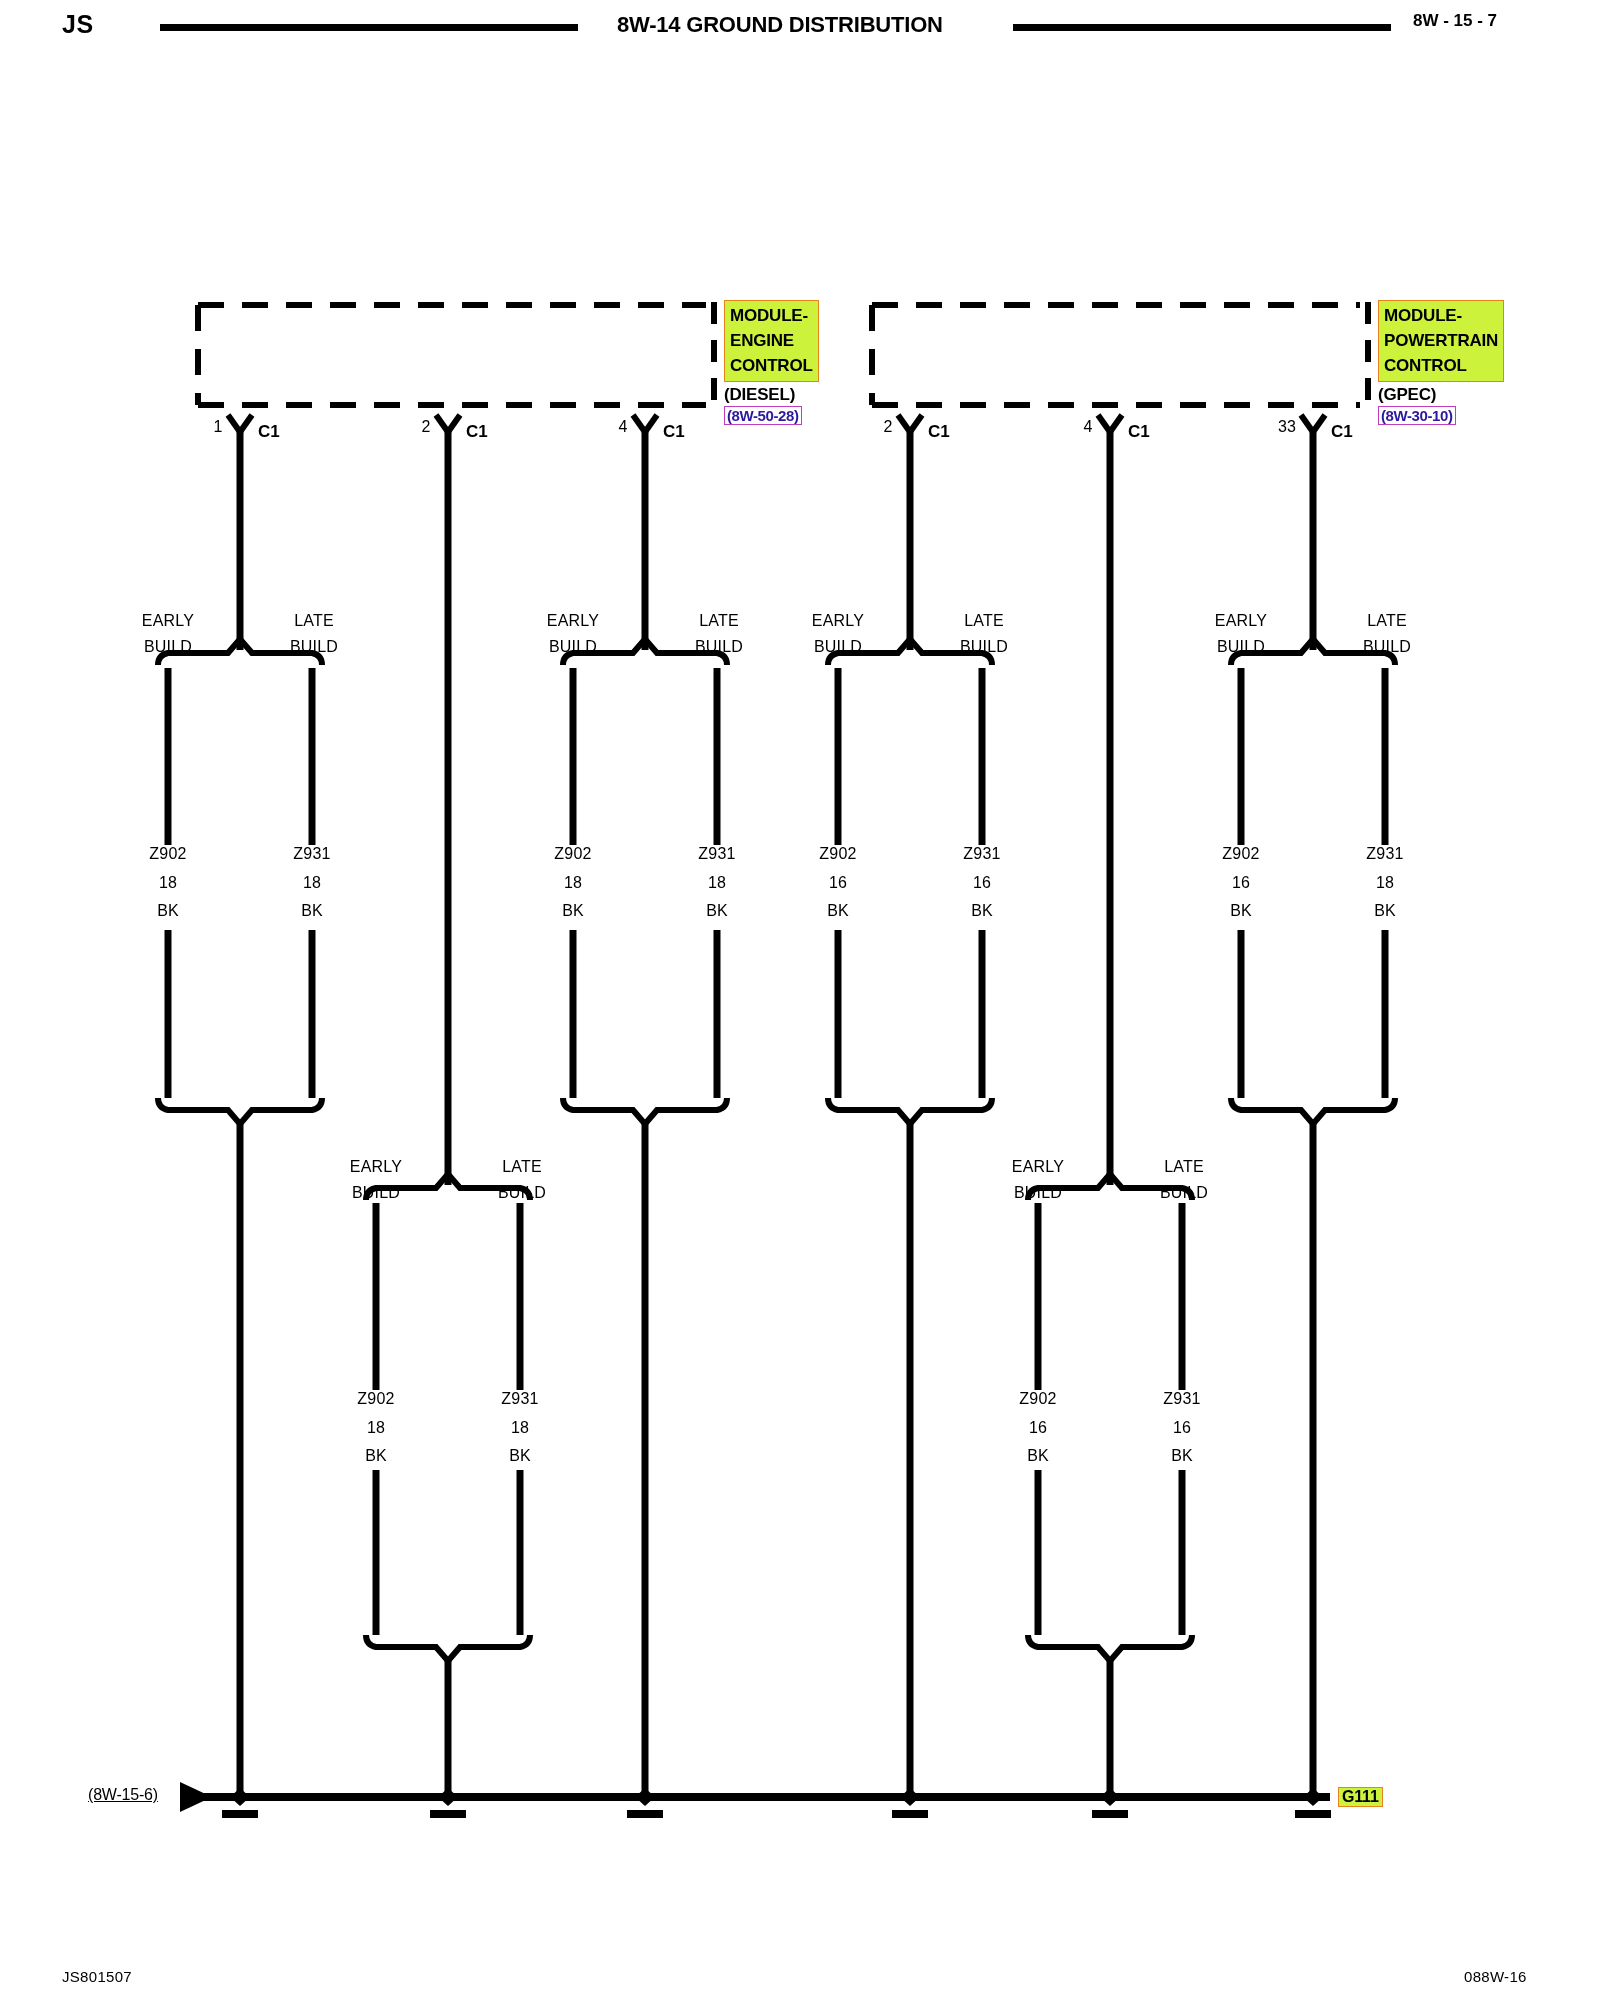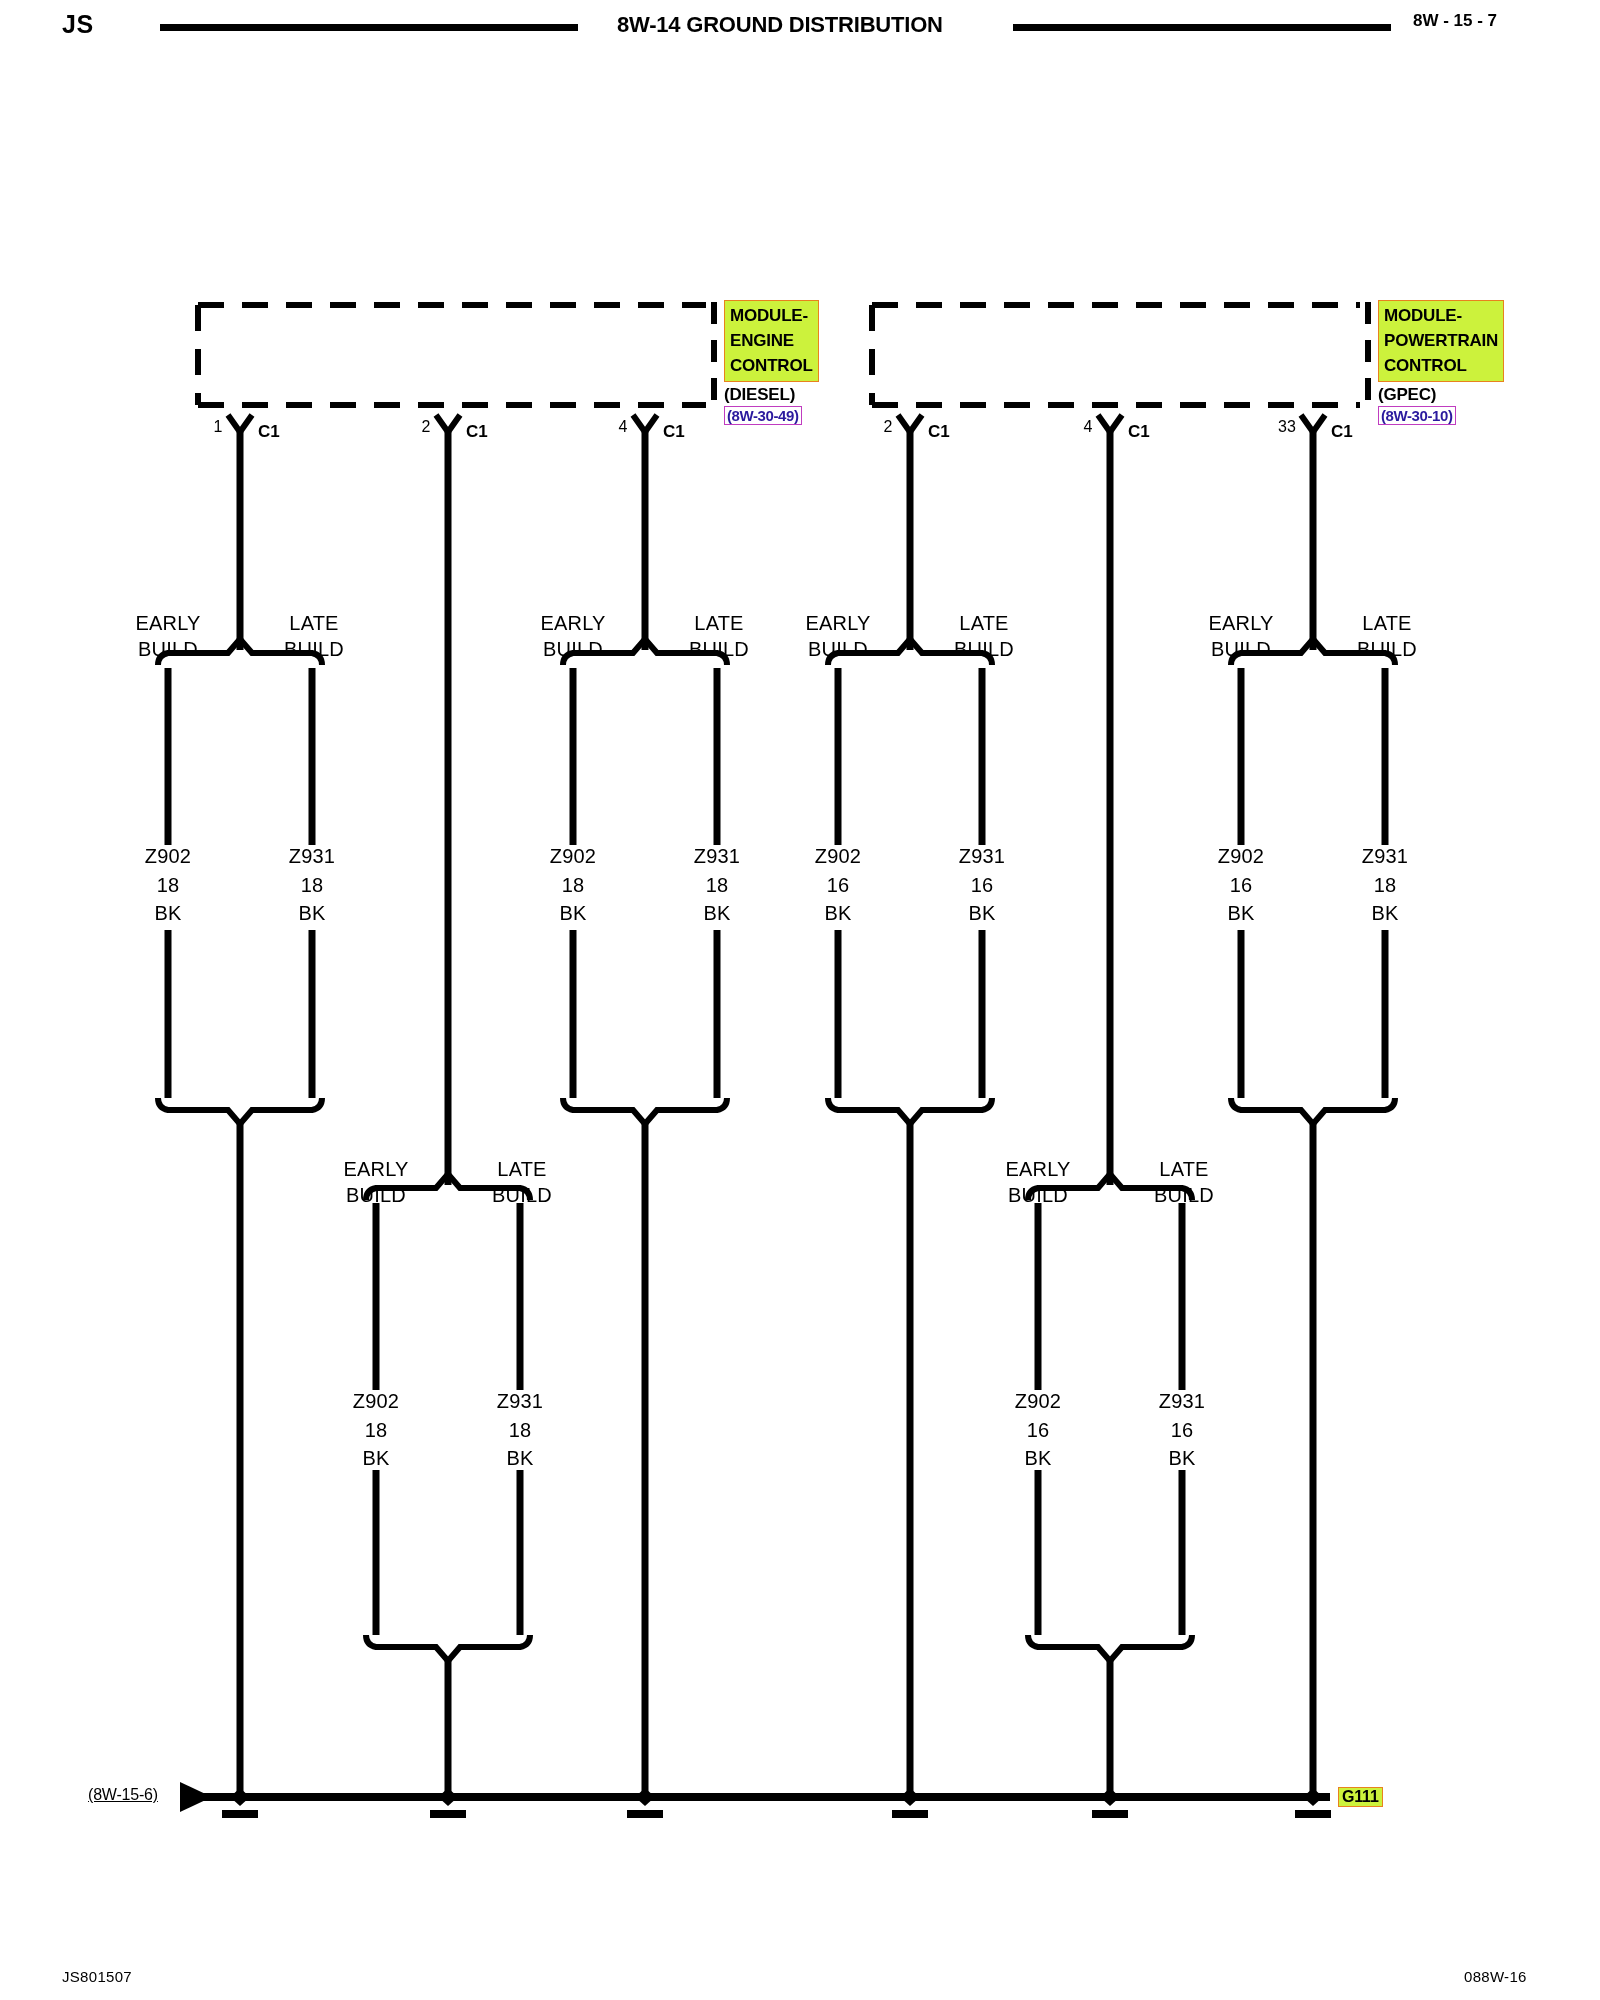--- a/index.html
+++ b/index.html
@@ -24,21 +24,21 @@
 
   
   .mod-box{position:absolute;}
   .mod-name{background:#ccf23c;border:1px solid #e8821e;
             font-size:17px;font-weight:bold;line-height:25px;
             padding:2px 5px 3px 5px;display:inline-block;letter-spacing:-.2px;}
   .mod-sub{font-size:17px;font-weight:bold;margin-top:3px;letter-spacing:-.2px;}
   .mod-ref{display:inline-block;margin-top:1px;font-size:15px;font-weight:bold;
            color:#2b1a9e;border:1px solid #c03cc0;background:#fff;
            padding:0 2px;letter-spacing:-.4px;}
-  .lbl-c{position:absolute;font-size:20px;white-space:nowrap;
+  .lbl-c{position:absolute;font-size:16px;white-space:nowrap;
          transform:translateX(-50%);text-align:center;letter-spacing:.2px;}
   .pin-num{position:absolute;font-size:16px;transform:translateX(-50%);}
   .pin-c1{position:absolute;font-size:17px;font-weight:bold;}
   .pgref{position:absolute;font-size:16px;white-space:nowrap;letter-spacing:-.2px;}
 
   .gnd-tag{position:absolute;font-size:16px;font-weight:bold;
            background:#ccf23c;color:#000;border:1px solid #e8821e;
            padding:0 3px;letter-spacing:-.2px;}
 </style>
 </head>
@@ -188,21 +188,21 @@
   </g>
 </svg>
 
 <div class="mod-box" style="left:724px;top:300px;">
   <div class="mod-name">
     <div>MODULE-</div>
     <div>ENGINE</div>
     <div>CONTROL</div>
   </div>
   <div class="mod-sub">(DIESEL)</div>
-  <div class="mod-ref">(8W-30-49)</div>
+  <div class="mod-ref">(8W-50-28)</div>
 </div>
 
 <div class="mod-box" style="left:1378px;top:300px;">
   <div class="mod-name">
     <div>MODULE-</div>
     <div>POWERTRAIN</div>
     <div>CONTROL</div>
   </div>
   <div class="mod-sub">(GPEC)</div>
   <div class="mod-ref">(8W-30-10)</div>

